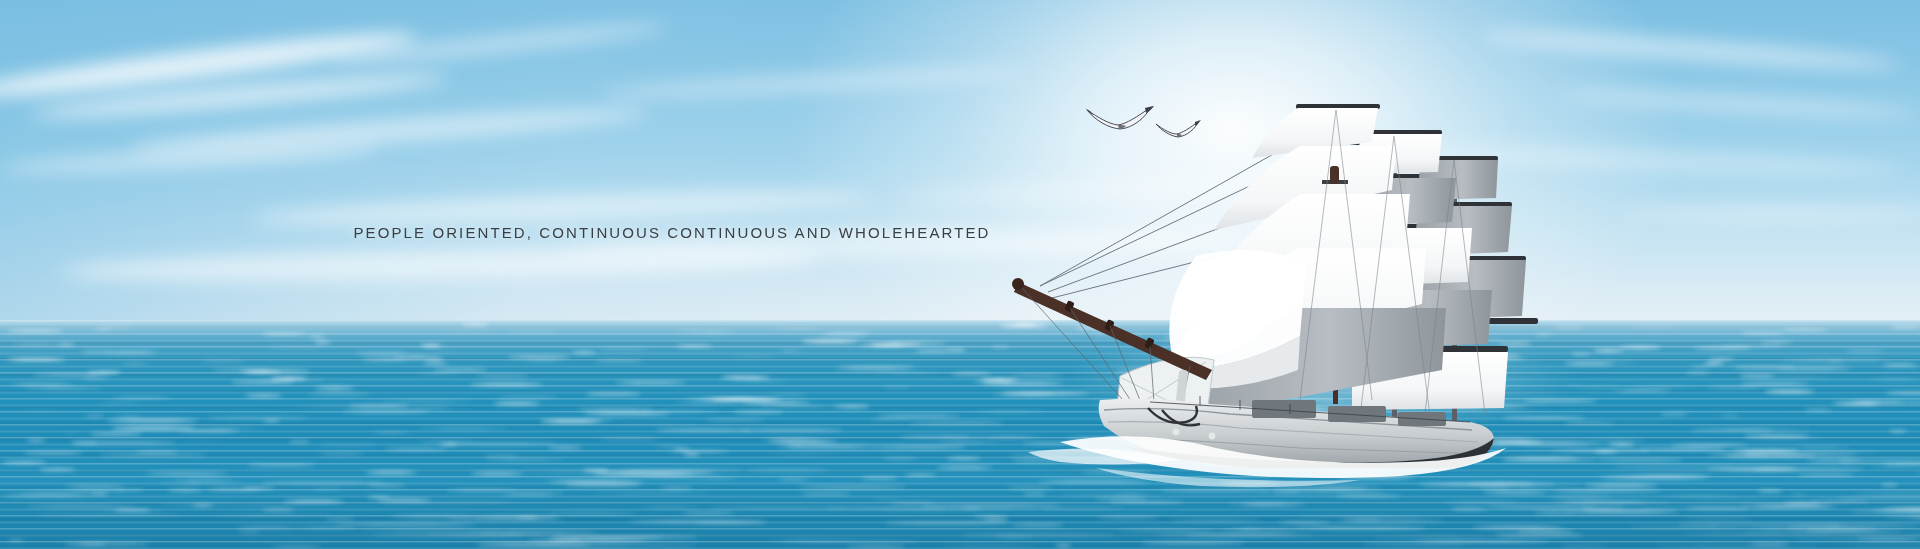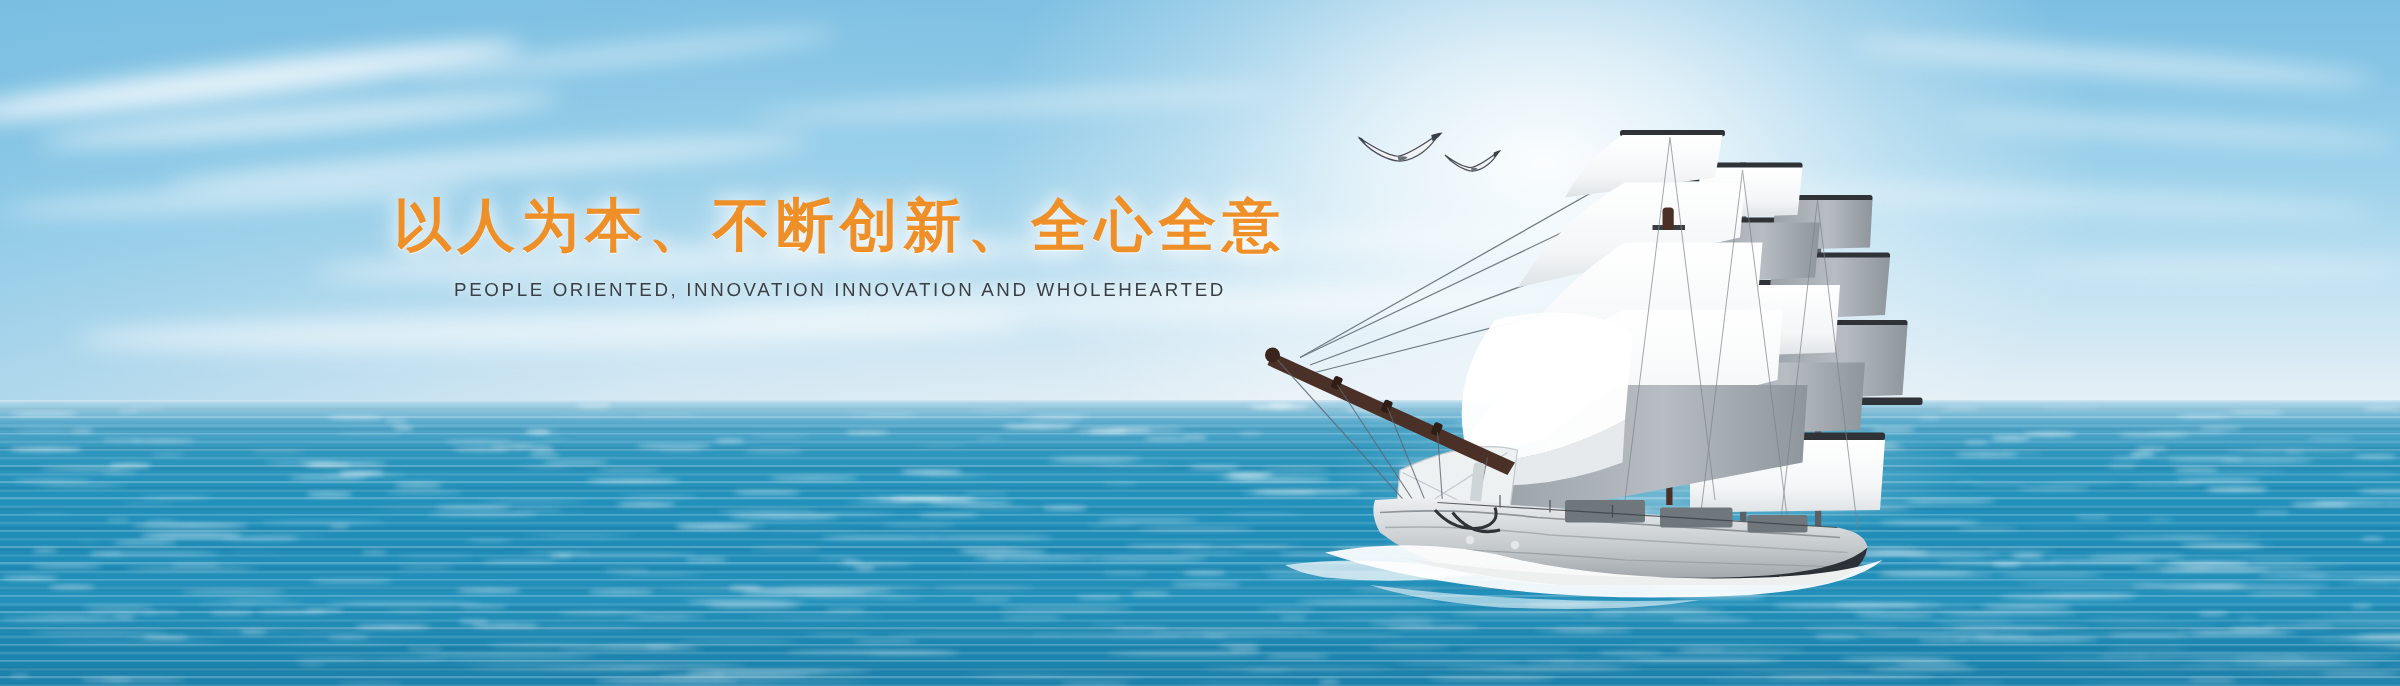--- a/index.html
+++ b/index.html
@@ -774,16 +774,15 @@
       </g>
 
       <g>
         <path d="M60 372 Q140 358 216 378 Q300 396 410 392 Q470 390 506 378 Q480 400 400 406 Q280 412 190 400 Q110 390 60 372 Z" fill="#ffffff" opacity=".92"></path>
         <path d="M28 382 Q110 372 180 390 Q120 398 60 392 Q38 388 28 382 Z" fill="#ffffff" opacity=".7"></path>
         <path d="M96 398 Q220 414 360 410 Q300 420 200 416 Q130 410 96 398 Z" fill="#ffffff" opacity=".55"></path>
       </g>
     </svg>
   </div>
 
-  <div class="headline">以人为本、不断创新、全心全意</div>
-  <div class="subtitle">PEOPLE ORIENTED, INNOVATION INNOVATION AND WHOLEHEARTED</div>
+  <div class="subtitle">PEOPLE ORIENTED, CONTINUOUS CONTINUOUS AND WHOLEHEARTED</div>
 
 </div>
 
 </body></html>

